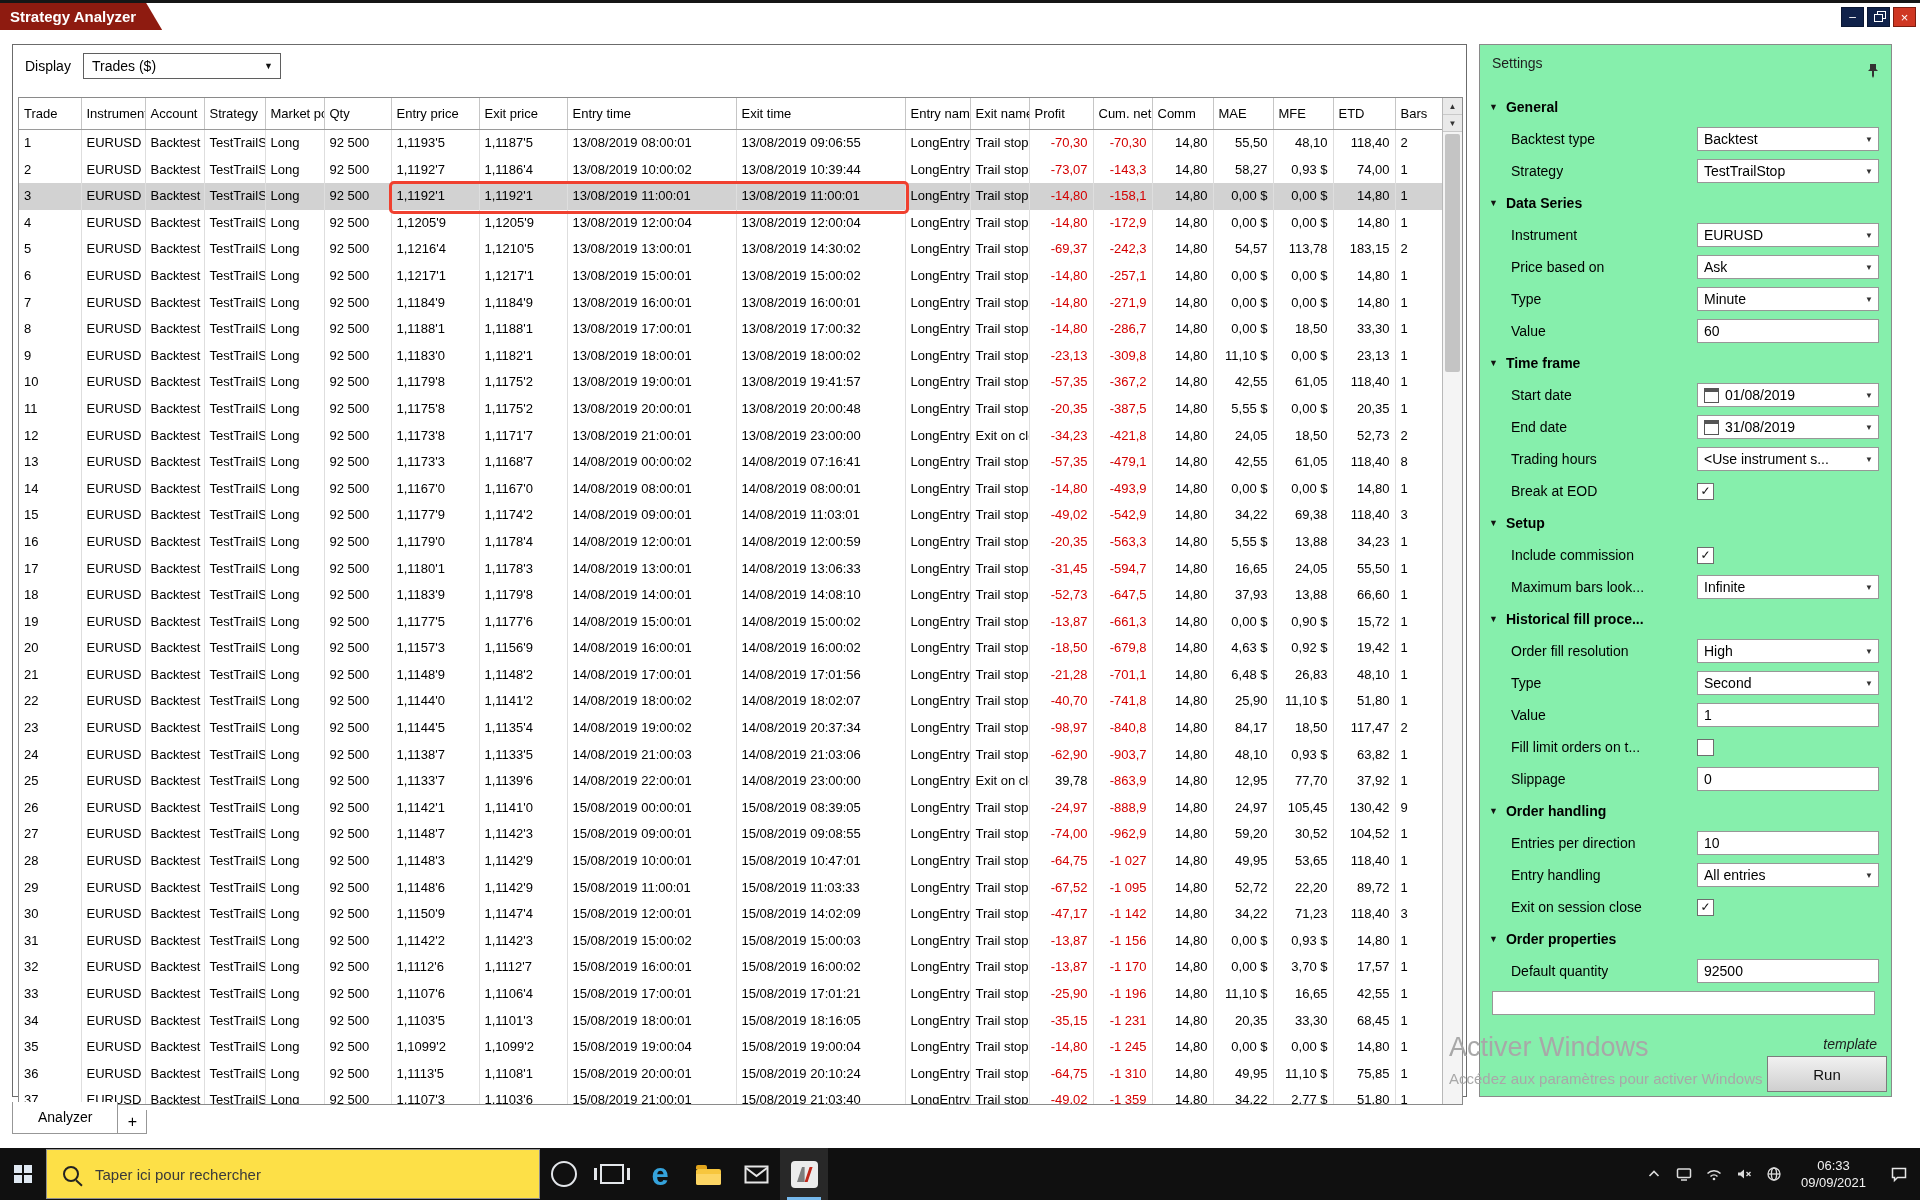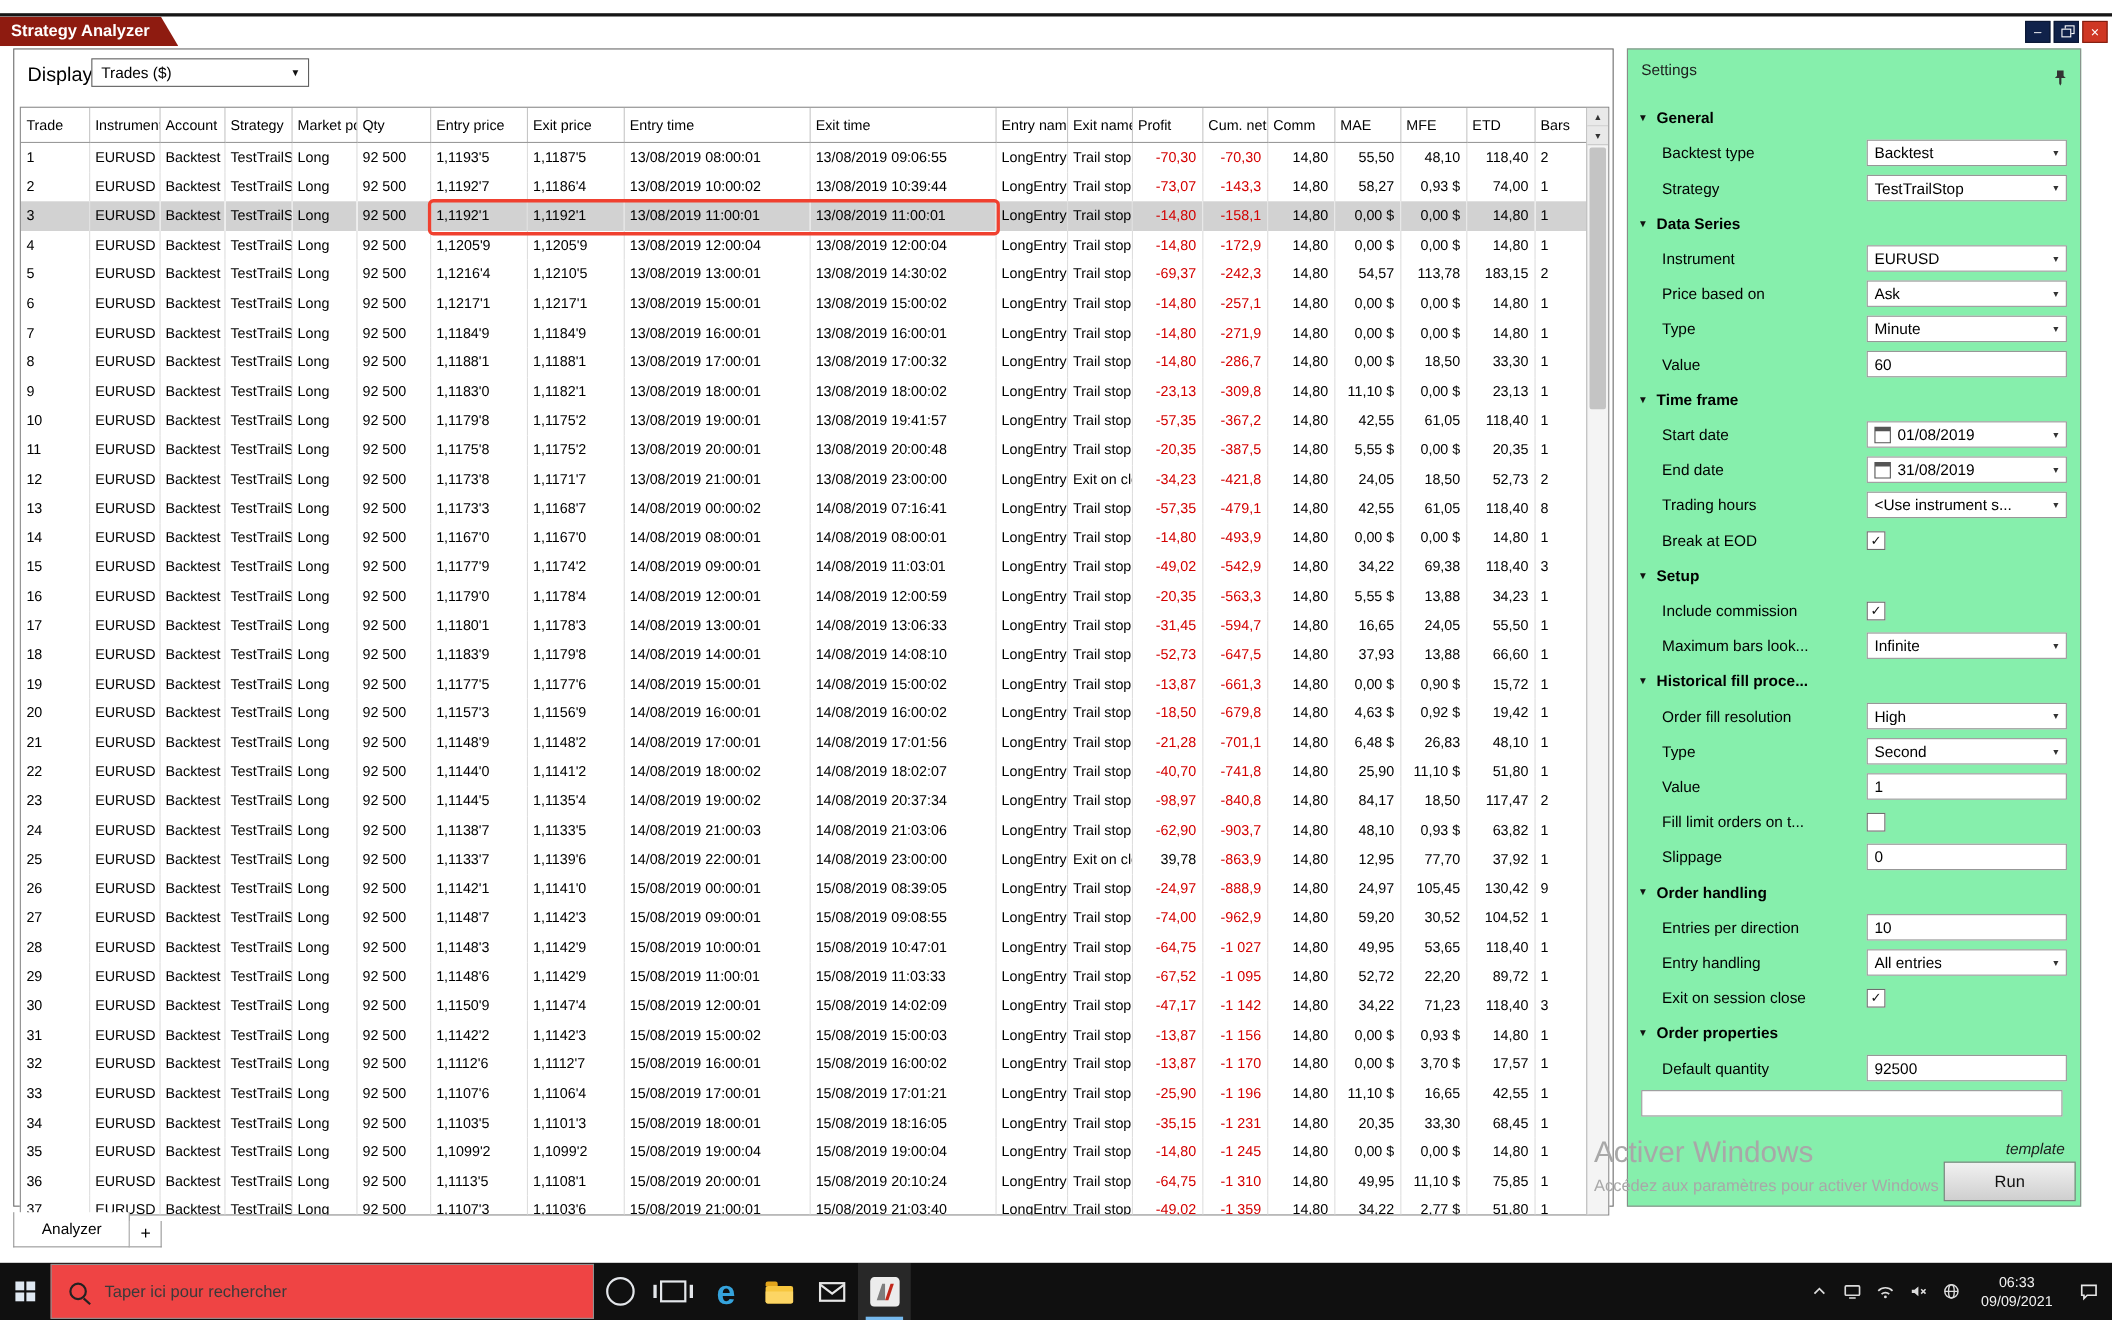--- a/index.html
+++ b/index.html
@@ -1,35 +1,35 @@
 <!DOCTYPE html>
 <html><head>
 <meta charset="utf-8">
 <style>
   html,body{margin:0;padding:0;background:#fff;}
   .screen{position:relative;width:1920px;height:1200px;background:#fff;overflow:hidden;
           font-family:"Liberation Sans",sans-serif;color:#000;}
 
   
-  .titlebar{position:absolute;top:12px;left:0;right:0;height:32px;background:#fff;border-top:3px solid #161616;}
+  .titlebar{position:absolute;top:0;left:0;right:0;height:32px;background:#fff;border-top:3px solid #161616;}
   .title-tab{position:absolute;left:0;top:0;height:27px;background:#8e1b10;color:#fff;font-weight:bold;
              font-size:15px;line-height:27px;padding:0 26px 0 10px;
              clip-path:polygon(0 0,calc(100% - 16px) 0,100% 100%,0 100%);}
   .win-controls{position:absolute;right:4px;top:4px;display:flex;gap:3px;}
   .winbtn{width:21px;height:18px;display:flex;align-items:center;justify-content:center;font-size:12px;cursor:default;}
   .winbtn.dark{background:#10224a;color:#fff;border:1px solid #0a1733;}
   .winbtn.close{background:#cf3723;color:#fff;border:1px solid #7e1d0f;font-size:13px;}
   .rest{position:relative;width:10px;height:9px;}
   .rest::before{content:"";position:absolute;left:3px;top:-2px;width:7px;height:6px;border:1px solid #fff;}
   .rest::after{content:"";position:absolute;left:0;top:1px;width:7px;height:6px;border:1px solid #fff;background:#10224a;}
 
   
   .trades-panel{position:absolute;left:12px;top:44px;width:1455px;height:1053px;border:1px solid #6b6b6b;
                 background:#fff;box-sizing:border-box;}
-  .display-label{position:absolute;left:12px;top:13px;font-size:18px;}
+  .display-label{position:absolute;left:12px;top:13px;font-size:14px;}
   .display-combo{position:absolute;left:70px;top:8px;width:198px;height:26px;border:1px solid #5f5f5f;background:#fff;
                  font-size:14px;display:flex;align-items:center;padding:0 26px 0 8px;box-sizing:border-box;}
   .display-combo .chev{position:absolute;right:7px;font-size:9px;color:#111;}
 
   .table-wrap{position:absolute;left:5px;top:52px;width:1445px;height:1008px;border:1px solid #8a8a8a;
               box-sizing:border-box;overflow:hidden;background:#fff;}
   table.trades{border-collapse:collapse;table-layout:fixed;width:1424px;font-size:13px;}
   table.trades th{height:31px;font-weight:normal;text-align:left;padding:0 5px;border-right:1px solid #c6c6c6;
                   border-bottom:1px solid #9a9a9a;overflow:hidden;white-space:nowrap;background:#fff;}
   table.trades td{height:26.6px;line-height:26.6px;padding:0 5px;border-right:1px solid #dedede;
@@ -80,21 +80,21 @@
   .tab{height:31px;line-height:31px;padding:0 25px;border:1px solid #979797;border-top:none;background:#fff;font-size:14px;}
   .tab-add{width:28px;height:23px;line-height:23px;text-align:center;border:1px solid #979797;border-top:none;
            border-left:none;background:#fff;font-size:16px;}
 
   
   .taskbar{position:absolute;left:0;bottom:0;width:100%;height:52px;background:#101010;display:flex;
            align-items:center;z-index:10;}
   .start-btn{width:46px;height:100%;display:flex;align-items:center;justify-content:center;}
   .winlogo{width:8px;height:8px;background:#dfe8f2;box-shadow:10px 0 #dfe8f2,0 10px #dfe8f2,10px 10px #dfe8f2;
            margin:-5px 5px 5px -5px;}
-  .search{width:494px;height:50px;background:#ef4444;border:1px solid #8f8f8f;display:flex;align-items:center;
+  .search{width:494px;height:50px;background:#fde047;border:1px solid #8f8f8f;display:flex;align-items:center;
           padding-left:16px;gap:14px;box-sizing:border-box;}
   .mag{position:relative;width:12px;height:12px;border:2px solid #222;border-radius:50%;flex:0 0 auto;}
   .mag::after{content:"";position:absolute;right:-6px;bottom:-4px;width:8px;height:2px;background:#222;transform:rotate(42deg);}
   .search-input{border:none;outline:none;font:inherit;font-size:15px;color:#333;width:380px;background:transparent;}
   .search-input::placeholder{color:#3a3a3a;opacity:1;}
   .tb-app{position:relative;width:48px;height:100%;display:flex;align-items:center;justify-content:center;}
   .tb-app.active{background:rgba(255,255,255,0.10);}
   .tb-app.active::after{content:"";position:absolute;bottom:0;left:7px;right:7px;height:3px;background:#76b9ed;}
   .cortana{width:22px;height:22px;border:2px solid #e3e6ea;border-radius:50%;}
   .taskview{position:relative;width:20px;height:16px;border:2px solid #e3e6ea;}

